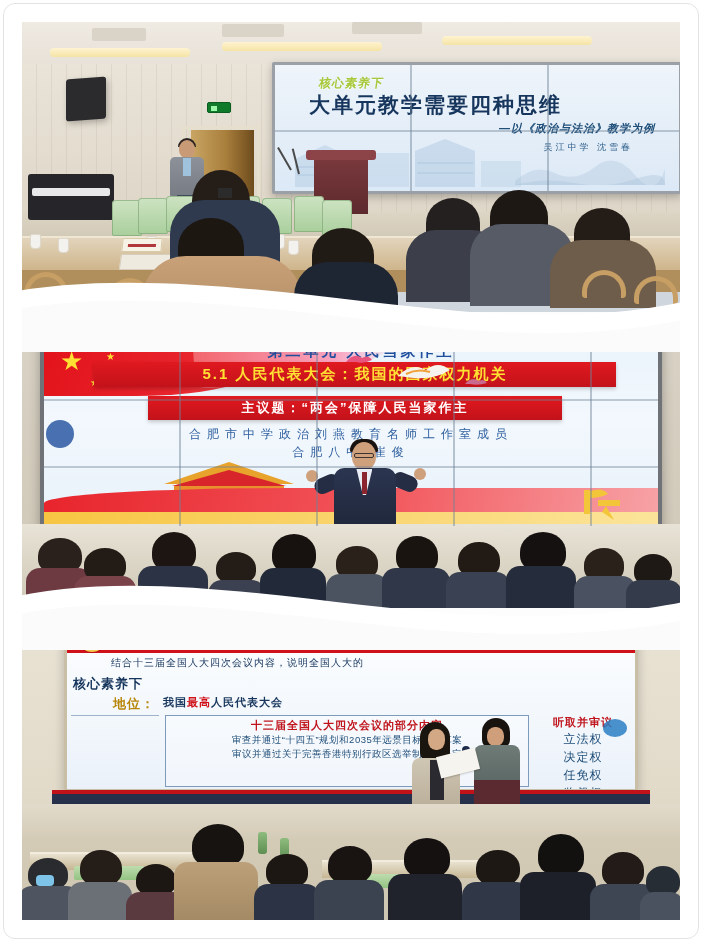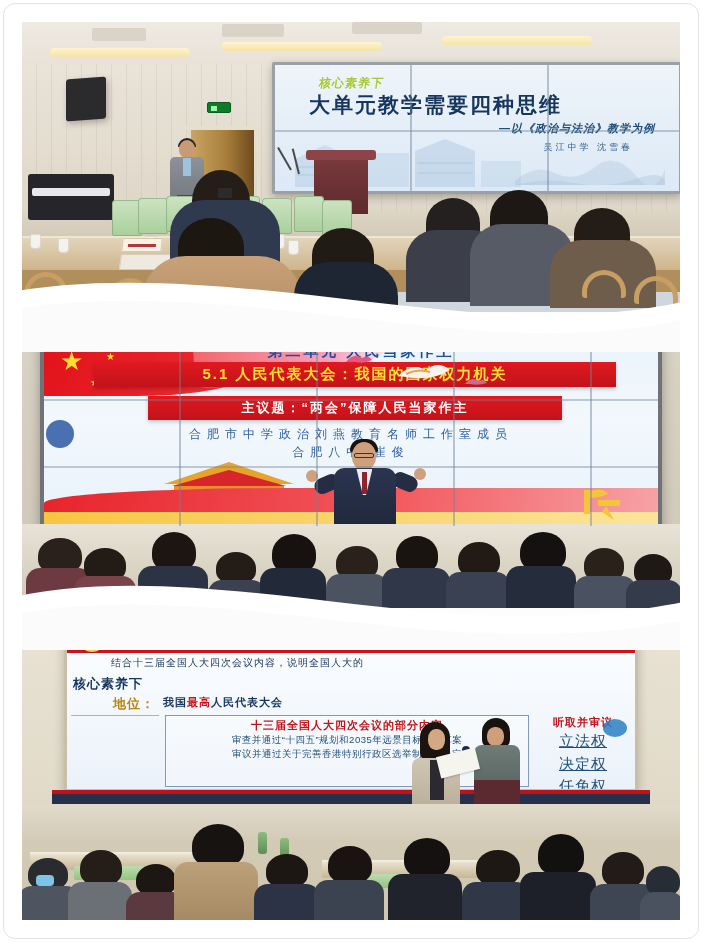--- a/index.html
+++ b/index.html
@@ -423,21 +423,21 @@
   }
   .s3-row{
     font-size:9.5px; color:#1f4e79; letter-spacing:.5px; line-height:1.45;
     white-space:nowrap;
   }
   .s3-rightcell{ width:96px; text-align:center; }
   .s3-righthead{
     font-size:11px; font-weight:bold; color:#c0151d; letter-spacing:1px;
   }
   .s3-rightitem{
-    font-size:15px; color:#1f4e79; letter-spacing:1px; line-height:1.5;text-decoration:underline;
+    font-size:12px; color:#1f4e79; letter-spacing:1px; line-height:1.5;
   }
   .s3-logo{
     position:absolute; right:8px; top:92px; width:24px; height:18px;
     border-radius:50%; background:#2b7fc4; opacity:.85;
   }
   .p3-navybar{
     position:absolute; left:30px; top:176px; width:calc(100% - 60px); height:12px;
     background:#27304a;
   }
   .p3-redline{

